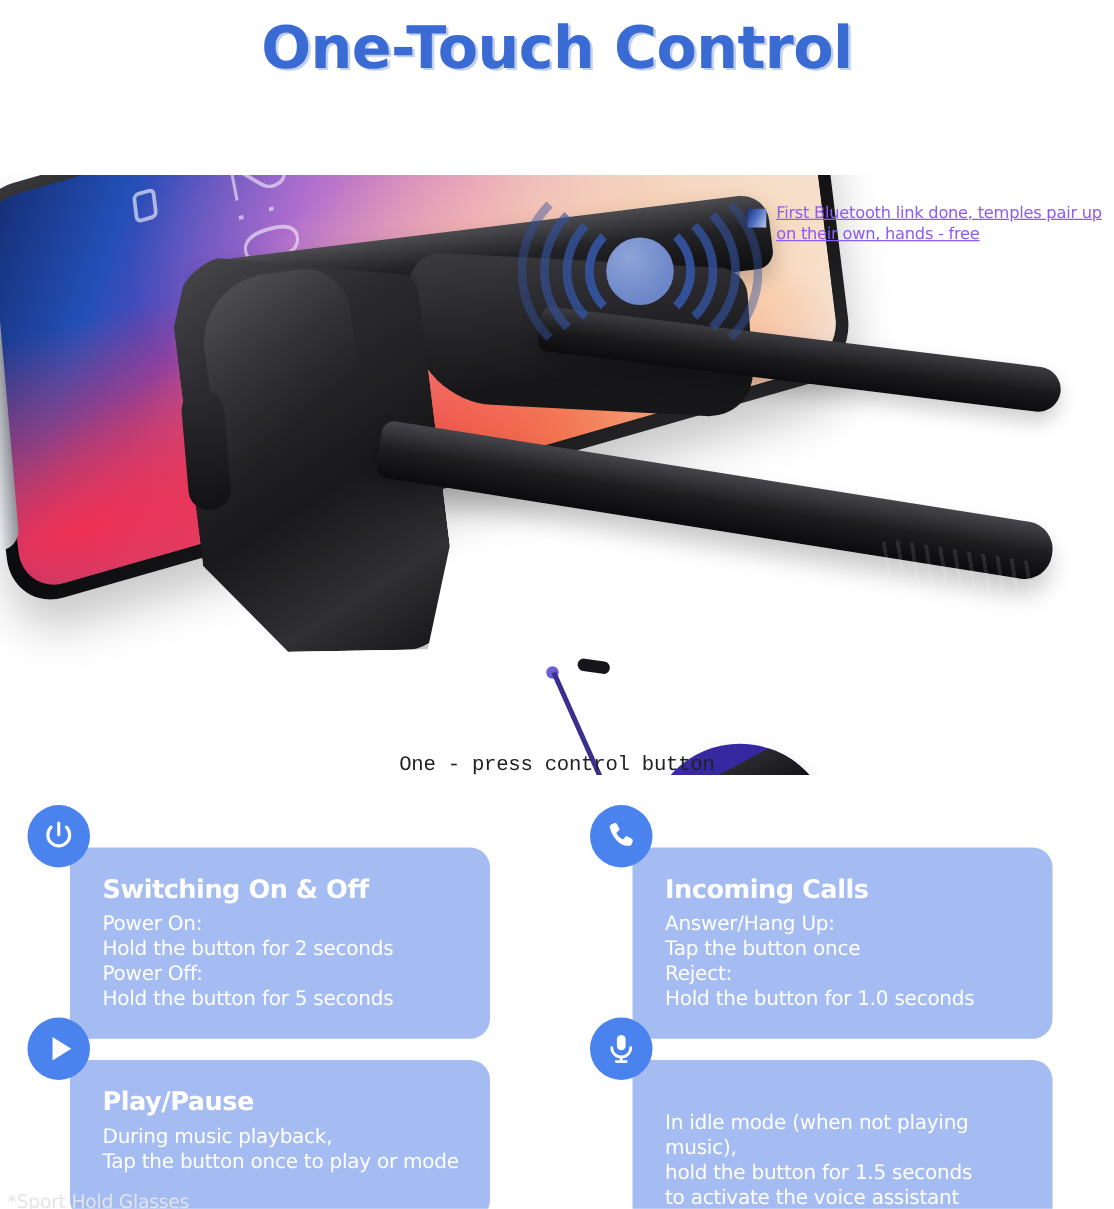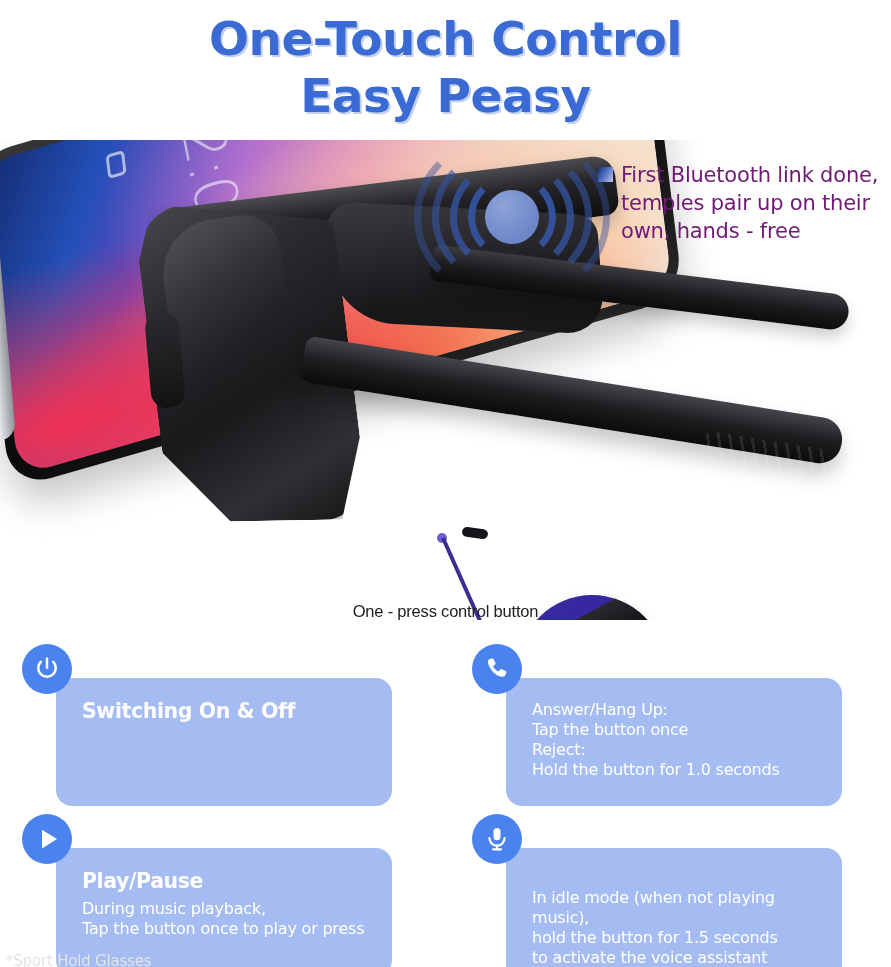--- a/index.html
+++ b/index.html
@@ -232,25 +232,26 @@
     gap: 8px;
     align-items: flex-start;
   }
   .callout-bullet {
     width: 15px; height: 15px;
     flex: 0 0 15px;
     margin-top: 5px;
     background: linear-gradient(120deg,#14307e 0%, #4d6cc0 45%, #b9c8ea 100%);
   }
   .callout-text {
-    font-size: 21px;
+    font-size: 13px;
     line-height: 1.33;
-    color: #701a75;
+    color: #8b5cf6;
     font-family: "DejaVu Sans", sans-serif;
     letter-spacing: -0.2px;
+    text-decoration: underline;
   }
 
   
   .magnifier {
     position: absolute;
     left: 518px;
     top: 455px;
     width: 148px;
     height: 148px;
     border-radius: 50%;
@@ -289,21 +290,21 @@
   }
 
   .mag-caption {
     position: absolute;
     left: 0;
     top: 590px;
     width: 891px;
     text-align: center;
     font-size: 16.5px;
     color: #202124;
-    font-family: Liberation Sans, sans-serif;
+    font-family: Liberation Mono, monospace;
     letter-spacing: -0.2px;
   }
 
   
   .features {
     position: absolute;
     left: 0;
     top: 632px;
     width: 891px;
     height: 330px;
@@ -373,21 +374,20 @@
     letter-spacing: -0.2px;
   }
 </style>
 </head>
 <body>
 
 <div class="page">
 
   <div class="heading">
     <span class="ln1">One-Touch Control</span>
-    <span class="ln2">Easy Peasy</span>
   </div>
 
   <div class="hero">
 
     <div class="phone">
       <div class="phone-screen">
 
         <div class="phone-lock"></div>
         <div class="phone-time">2:09</div>
 
@@ -433,48 +433,53 @@
     <div class="callout-text">First Bluetooth link done, temples pair up on their own, hands - free</div>
   </div>
 
   <div class="mag-caption">One - press control button</div>
 
   <div class="features">
 
     <div class="feature f-1">
       <div class="feature-card">
         <div class="feature-title">Switching On &amp; Off</div>
+        <div class="feature-body">Power On:
+Hold the button for 2 seconds
+Power Off:
+Hold the button for 5 seconds</div>
       </div>
       <div class="feature-icon">
         <svg width="30" height="30" viewBox="0 0 24 24" fill="none" stroke="#ffffff" stroke-width="2" stroke-linecap="round">
           <path d="M12 3.5 L12 11"></path>
           <path d="M7.1 6.2 A7 7 0 1 0 16.9 6.2"></path>
         </svg>
       </div>
     </div>
 
     <div class="feature f-2">
       <div class="feature-card">
+        <div class="feature-title">Incoming Calls</div>
         <div class="feature-body">Answer/Hang Up:
 Tap the button once
 Reject:
 Hold the button for 1.0 seconds</div>
       </div>
       <div class="feature-icon">
         <svg width="27" height="27" viewBox="0 0 24 24" fill="#ffffff">
           <path d="M6.6 2.2c.7-.3 1.5 0 1.9.7l1.6 3c.3.6.2 1.4-.4 1.8l-1.2.9c-.3.2-.4.6-.2 1 .8 1.6 2.3 3.1 4 4 .4.2.8.1 1-.2l.9-1.2c.4-.6 1.2-.7 1.8-.4l3 1.6c.7.4 1 1.2.7 1.9l-.8 1.9c-.3.8-1.1 1.2-1.9 1.1C11.4 19.1 4.9 12.6 3.4 5.1c-.1-.8.3-1.6 1.1-1.9l2.1-1z"></path>
         </svg>
       </div>
     </div>
 
     <div class="feature f-3">
       <div class="feature-card">
         <div class="feature-title">Play/Pause</div>
         <div class="feature-body">During music playback,
-Tap the button once to play or press</div>
+Tap the button once to play or mode</div>
       </div>
       <div class="feature-icon">
         <svg width="30" height="30" viewBox="0 0 24 24" fill="#ffffff">
           <path d="M8 4.5 L20 12 L8 19.5 Z"></path>
         </svg>
       </div>
     </div>
 
     <div class="feature f-4">
       <div class="feature-card">

